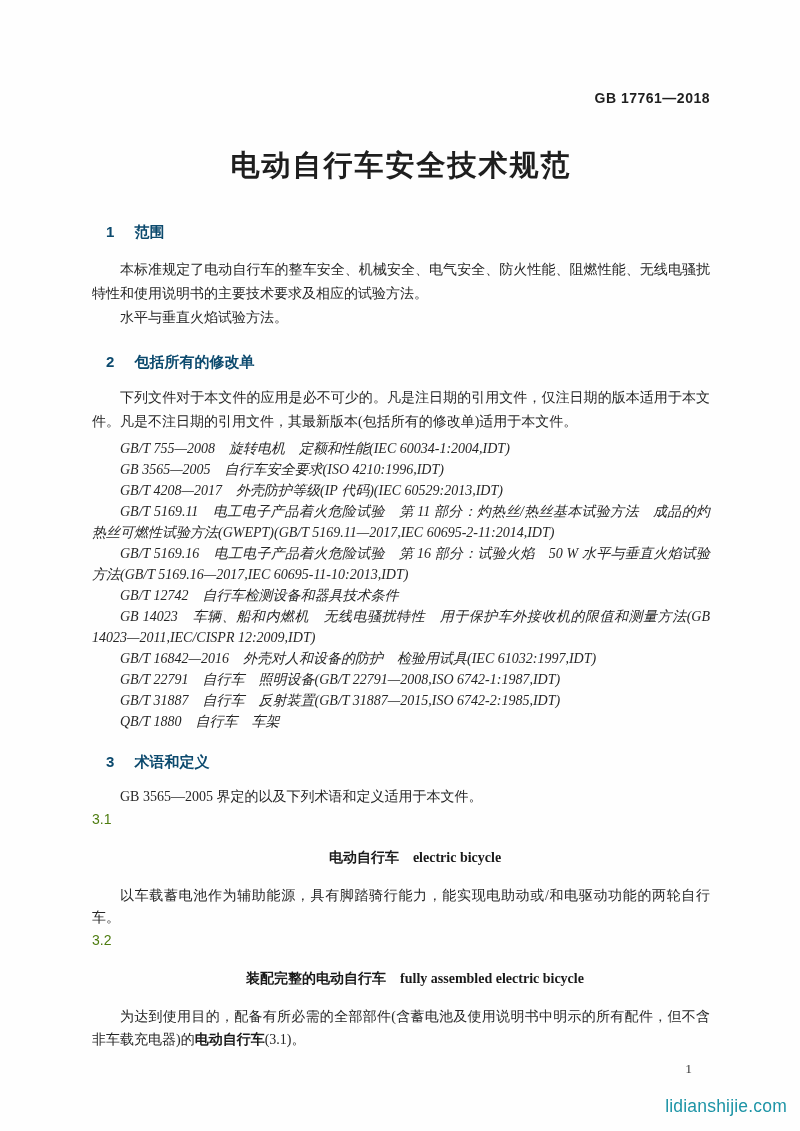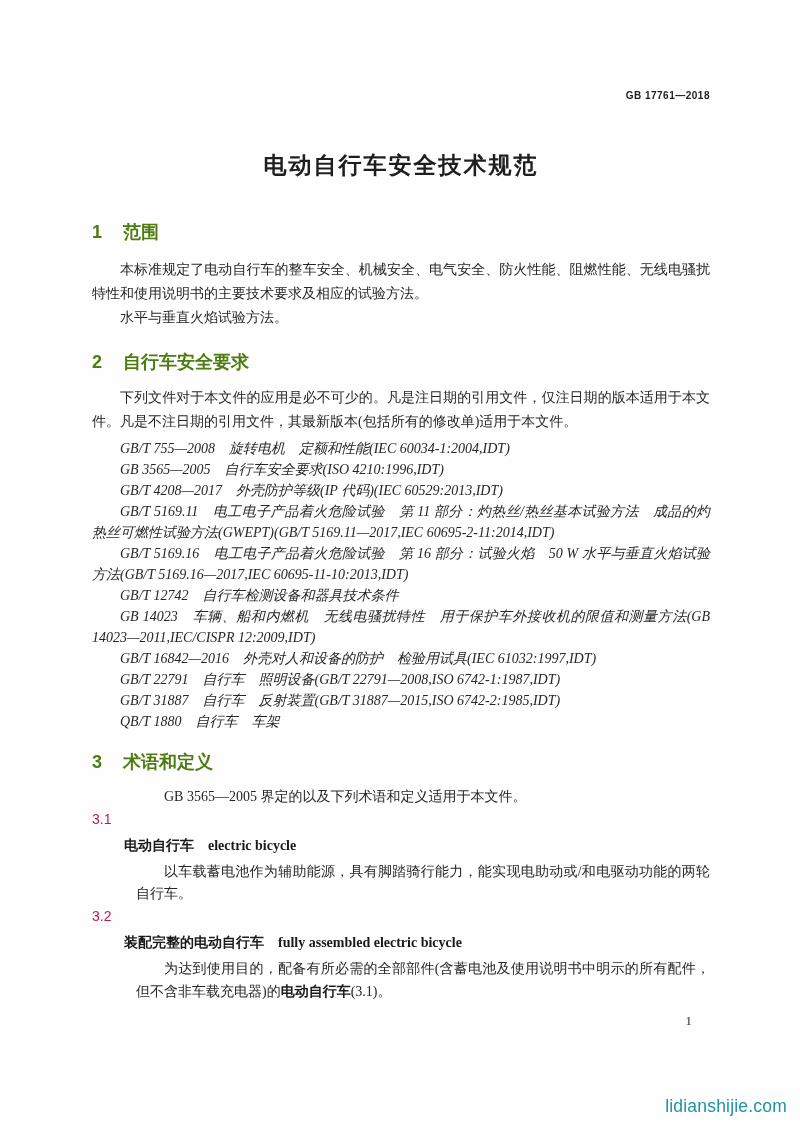--- a/index.html
+++ b/index.html
@@ -14,44 +14,44 @@
     position:relative;
     width:800px; height:1131px;
     background:#fefefe;
     overflow:hidden;
   }
   .header-code {
     position:absolute;
     top:90px; right:90px;
     font-family:"Liberation Sans", sans-serif;
     font-weight:bold;
-    font-size:10px;
+    font-size:14px;
     letter-spacing:0.5px;
     color:#1e1e1e;
   }
   .content {
     padding:150px 90px 0 92px; 
   }
   .doc-title {
     margin:0;
     font-family:"Liberation Sans", sans-serif;
-    font-size:23px;
+    font-size:29px;
     font-weight:bold;
     text-align:center;
     letter-spacing:2px;
     line-height:30px;
     color:#1e1e1e;
   }
   .sec-heading {
-    margin:0;
+    margin:14px;
     font-family:"Liberation Sans", sans-serif;
-    font-size:18px;
+    font-size:15px;
     font-weight:bold;
     line-height:20px;
-    color:#4d7c0f;
+    color:#0c4a6e;
   }
   .sec-heading .sec-num { margin-right:16px; }
   .mt-h1   { margin-top:42px; }
   .mt-h    { margin-top:22px; }
   .mt-h3   { margin-top:20px; }
   .body-p {
     margin:0;
     font-size:14px;
     line-height:24px;
     text-indent:2em;
@@ -68,33 +68,34 @@
     text-align:justify;
     color:#262626;
   }
   .refs { margin-top:4px;font-style:italic; }
   .terms { margin-top:0; }
   .term-id {
     margin:0;
     font-family:"Liberation Sans", sans-serif;
     font-size:14px;
     line-height:22px;
-    color:#be185d;
+    color:#4d7c0f;
   }
   .term-line {
-    margin:4px;
+    margin:16px;
     font-size:14px;
     line-height:22px;
     text-indent:2em;
     font-weight:bold;
     color:#1a1a1a;
+    text-align:center;
   }
   .term-line .term-zh { font-family:"Liberation Sans", sans-serif; margin-right:14px; }
   .term-line .term-en { font-family:"Liberation Serif", serif; }
-  .term-def { line-height:22px;margin-left:44px; }
+  .term-def { line-height:22px; }
   .bold-zh { font-weight:bold; font-family:"Liberation Sans", sans-serif; color:#1a1a1a; }
   .page-number {
     margin:10px 0 0 0;
     padding-right:18px;
     text-align:right;
     font-size:13.5px;
     color:#3a3a3a;
   }
   .watermark {
     position:absolute;
@@ -118,21 +119,21 @@
 
     <h2 class="sec-heading mt-h1">
       <span class="sec-num">1</span>
       <span>范围</span>
     </h2>
     <p class="body-p mt-p">本标准规定了电动自行车的整车安全、机械安全、电气安全、防火性能、阻燃性能、无线电骚扰特性和使用说明书的主要技术要求及相应的试验方法。</p>
     <p class="body-p">水平与垂直火焰试验方法。</p>
 
     <h2 class="sec-heading mt-h">
       <span class="sec-num">2</span>
-      <span>自行车安全要求</span>
+      <span>包括所有的修改单</span>
     </h2>
     <p class="body-p mt-p2">下列文件对于本文件的应用是必不可少的。凡是注日期的引用文件，仅注日期的版本适用于本文件。凡是不注日期的引用文件，其最新版本(包括所有的修改单)适用于本文件。</p>
 
     <div class="refs">
       <p class="ref-p">GB/T 755—2008　旋转电机　定额和性能(IEC 60034-1:2004,IDT)</p>
       <p class="ref-p">GB 3565—2005　自行车安全要求(ISO 4210:1996,IDT)</p>
       <p class="ref-p">GB/T 4208—2017　外壳防护等级(IP 代码)(IEC 60529:2013,IDT)</p>
       <p class="ref-p">GB/T 5169.11　电工电子产品着火危险试验　第 11 部分：灼热丝/热丝基本试验方法　成品的灼热丝可燃性试验方法(GWEPT)(GB/T 5169.11—2017,IEC 60695-2-11:2014,IDT)</p>
       <p class="ref-p">GB/T 5169.16　电工电子产品着火危险试验　第 16 部分：试验火焰　50 W 水平与垂直火焰试验方法(GB/T 5169.16—2017,IEC 60695-11-10:2013,IDT)</p>
       <p class="ref-p">GB/T 12742　自行车检测设备和器具技术条件</p>

